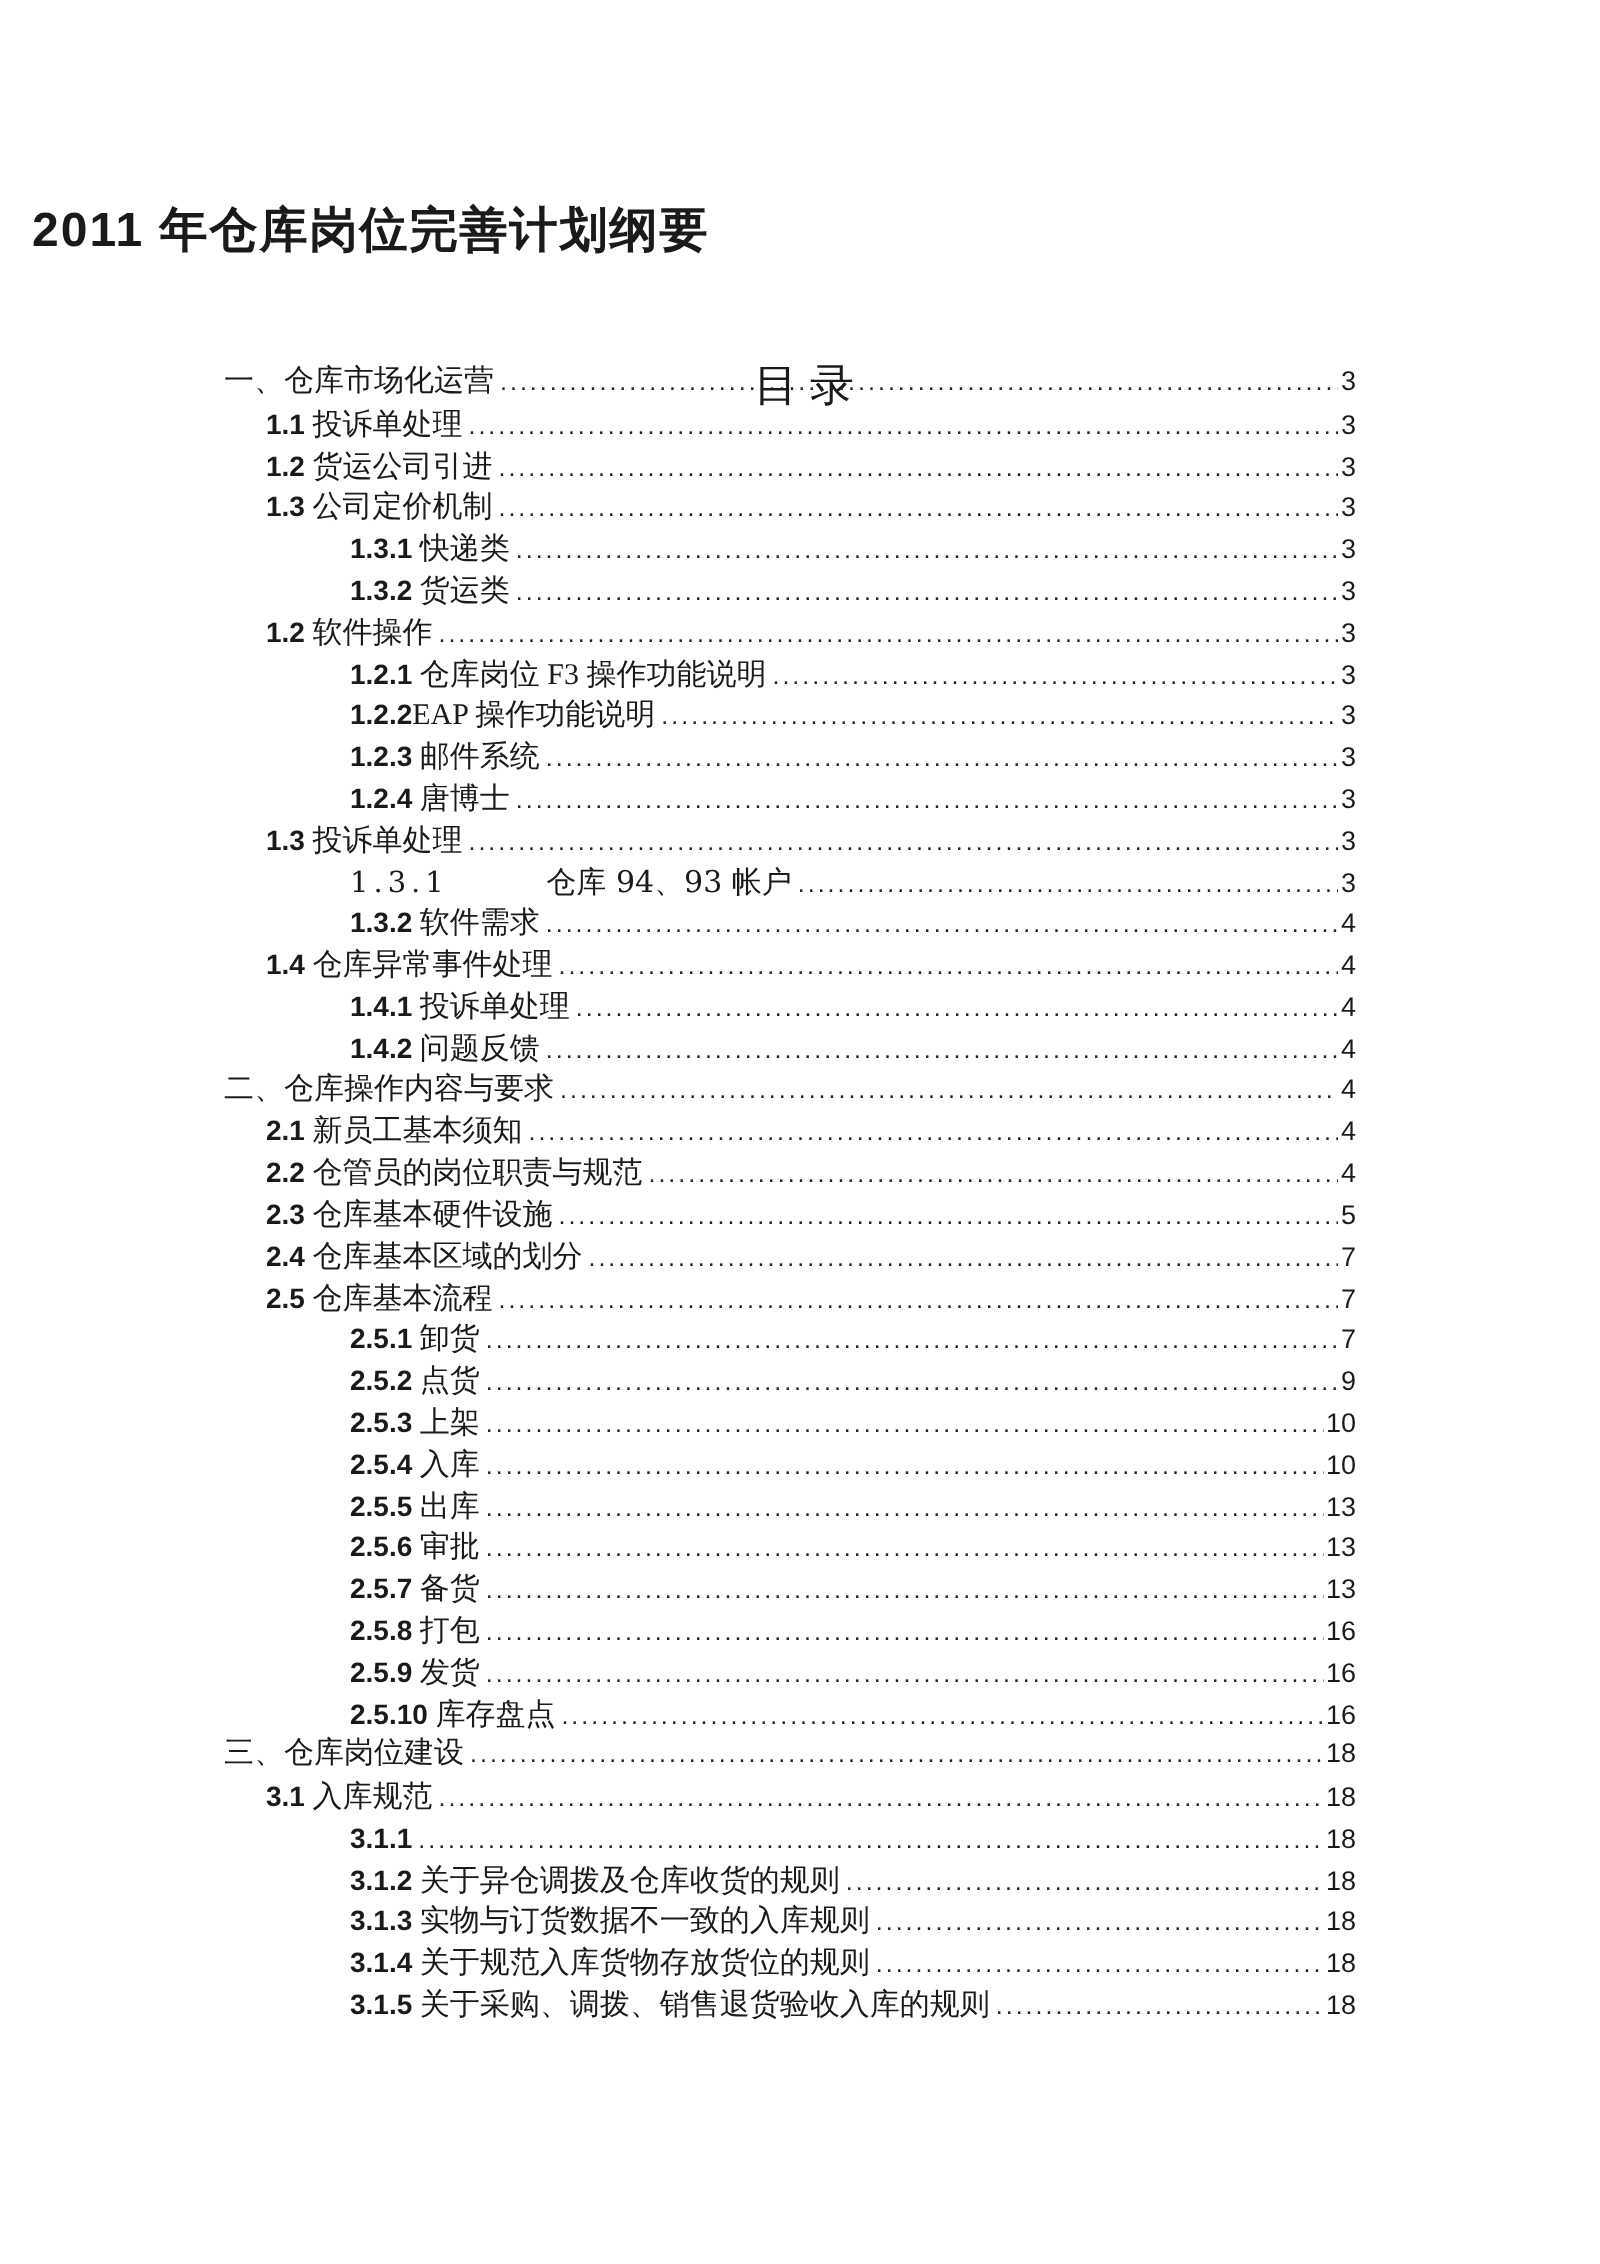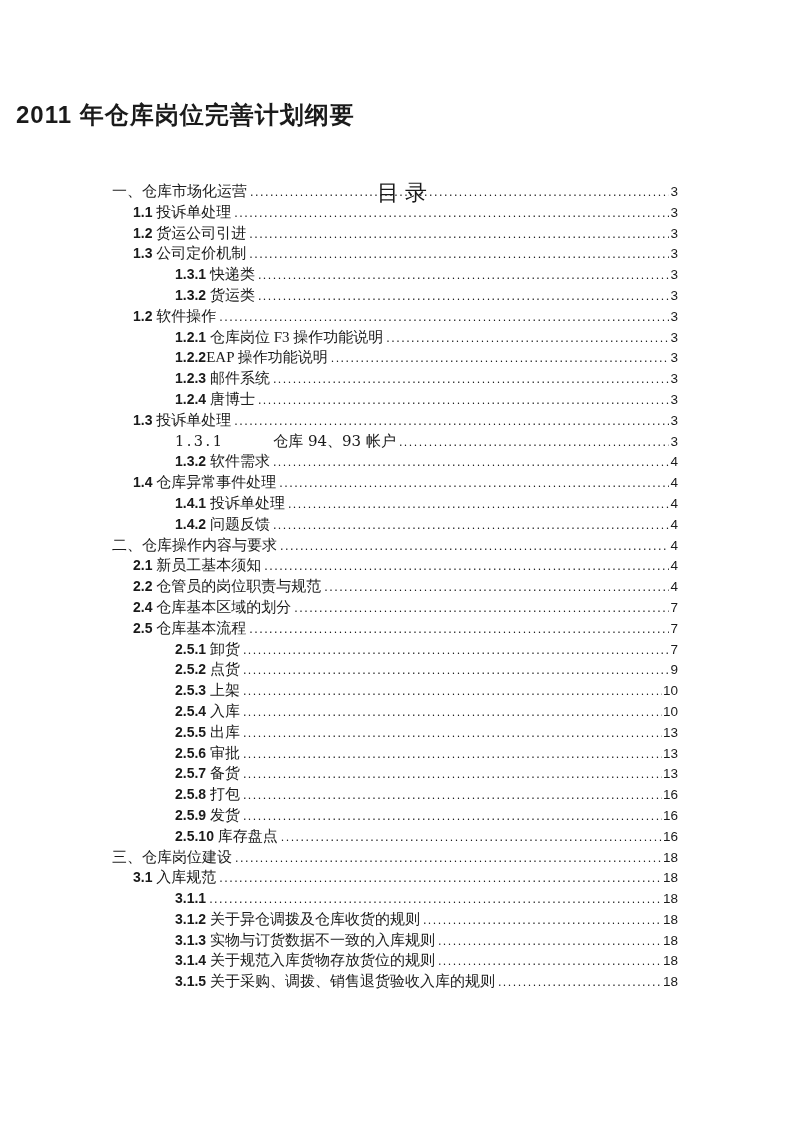--- a/index.html
+++ b/index.html
@@ -225,20 +225,26 @@
         <span class="leader"></span>
         <span class="pg">4</span>
       </div>
       <div class="toc-row lvl2">
         <span class="num">2.2</span>
         <span class="txt"> 仓管员的岗位职责与规范</span>
         <span class="leader"></span>
         <span class="pg">4</span>
       </div>
       <div class="toc-row lvl2">
+        <span class="num">2.3</span>
+        <span class="txt"> 仓库基本硬件设施</span>
+        <span class="leader"></span>
+        <span class="pg">5</span>
+      </div>
+      <div class="toc-row lvl2">
         <span class="num">2.4</span>
         <span class="txt"> 仓库基本区域的划分</span>
         <span class="leader"></span>
         <span class="pg">7</span>
       </div>
       <div class="toc-row lvl2">
         <span class="num">2.5</span>
         <span class="txt"> 仓库基本流程</span>
         <span class="leader"></span>
         <span class="pg">7</span>

